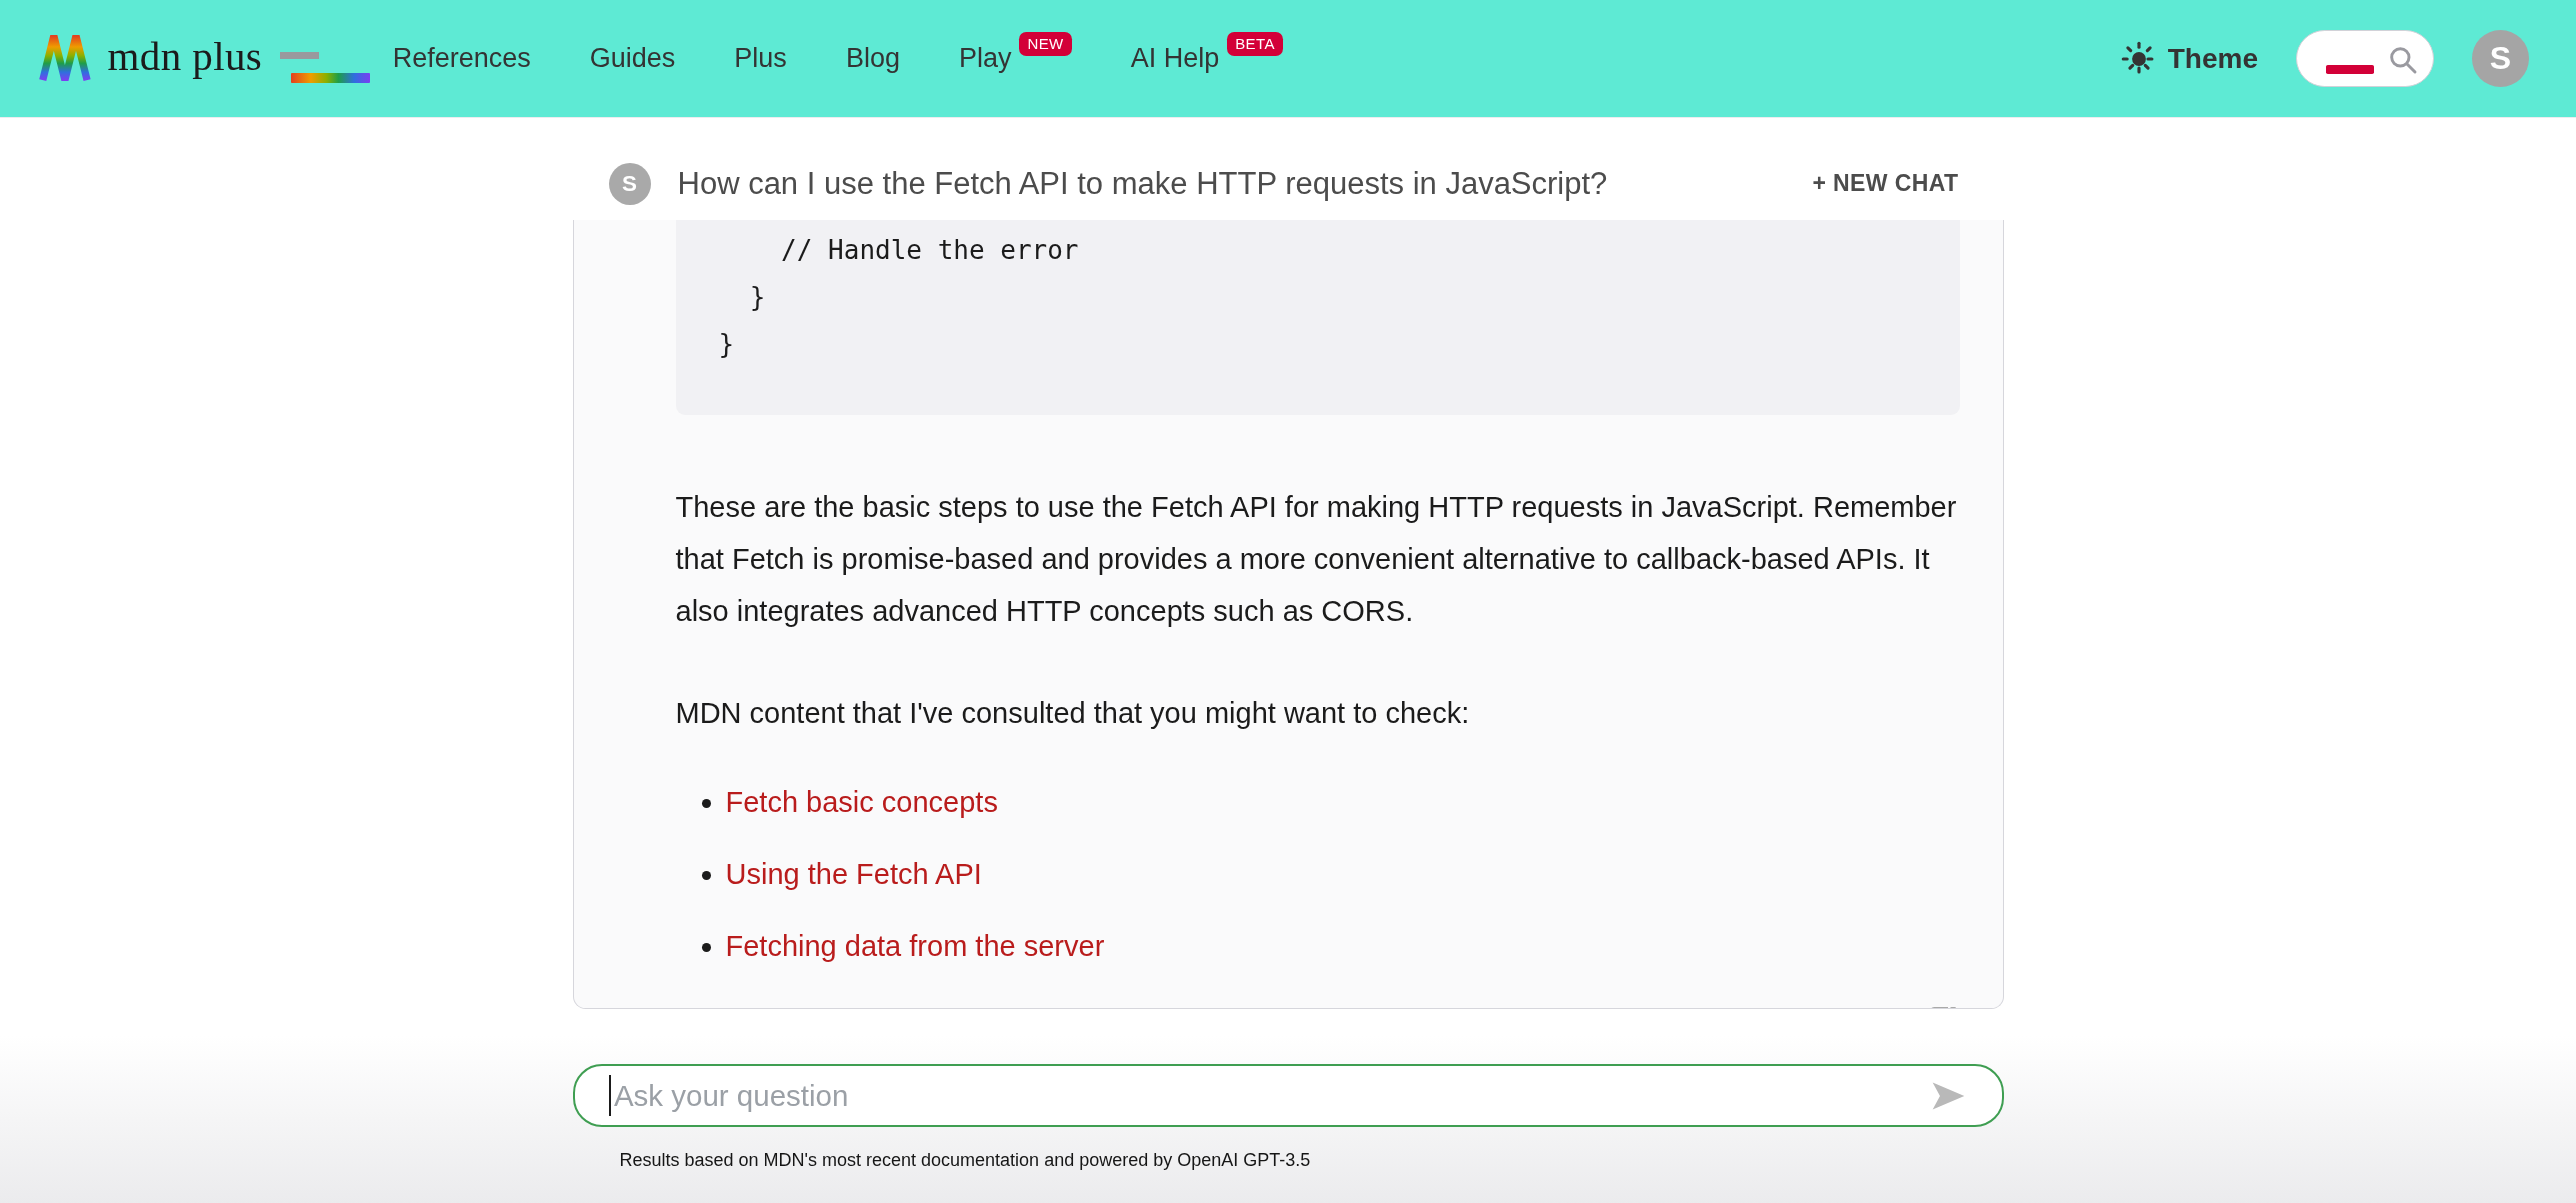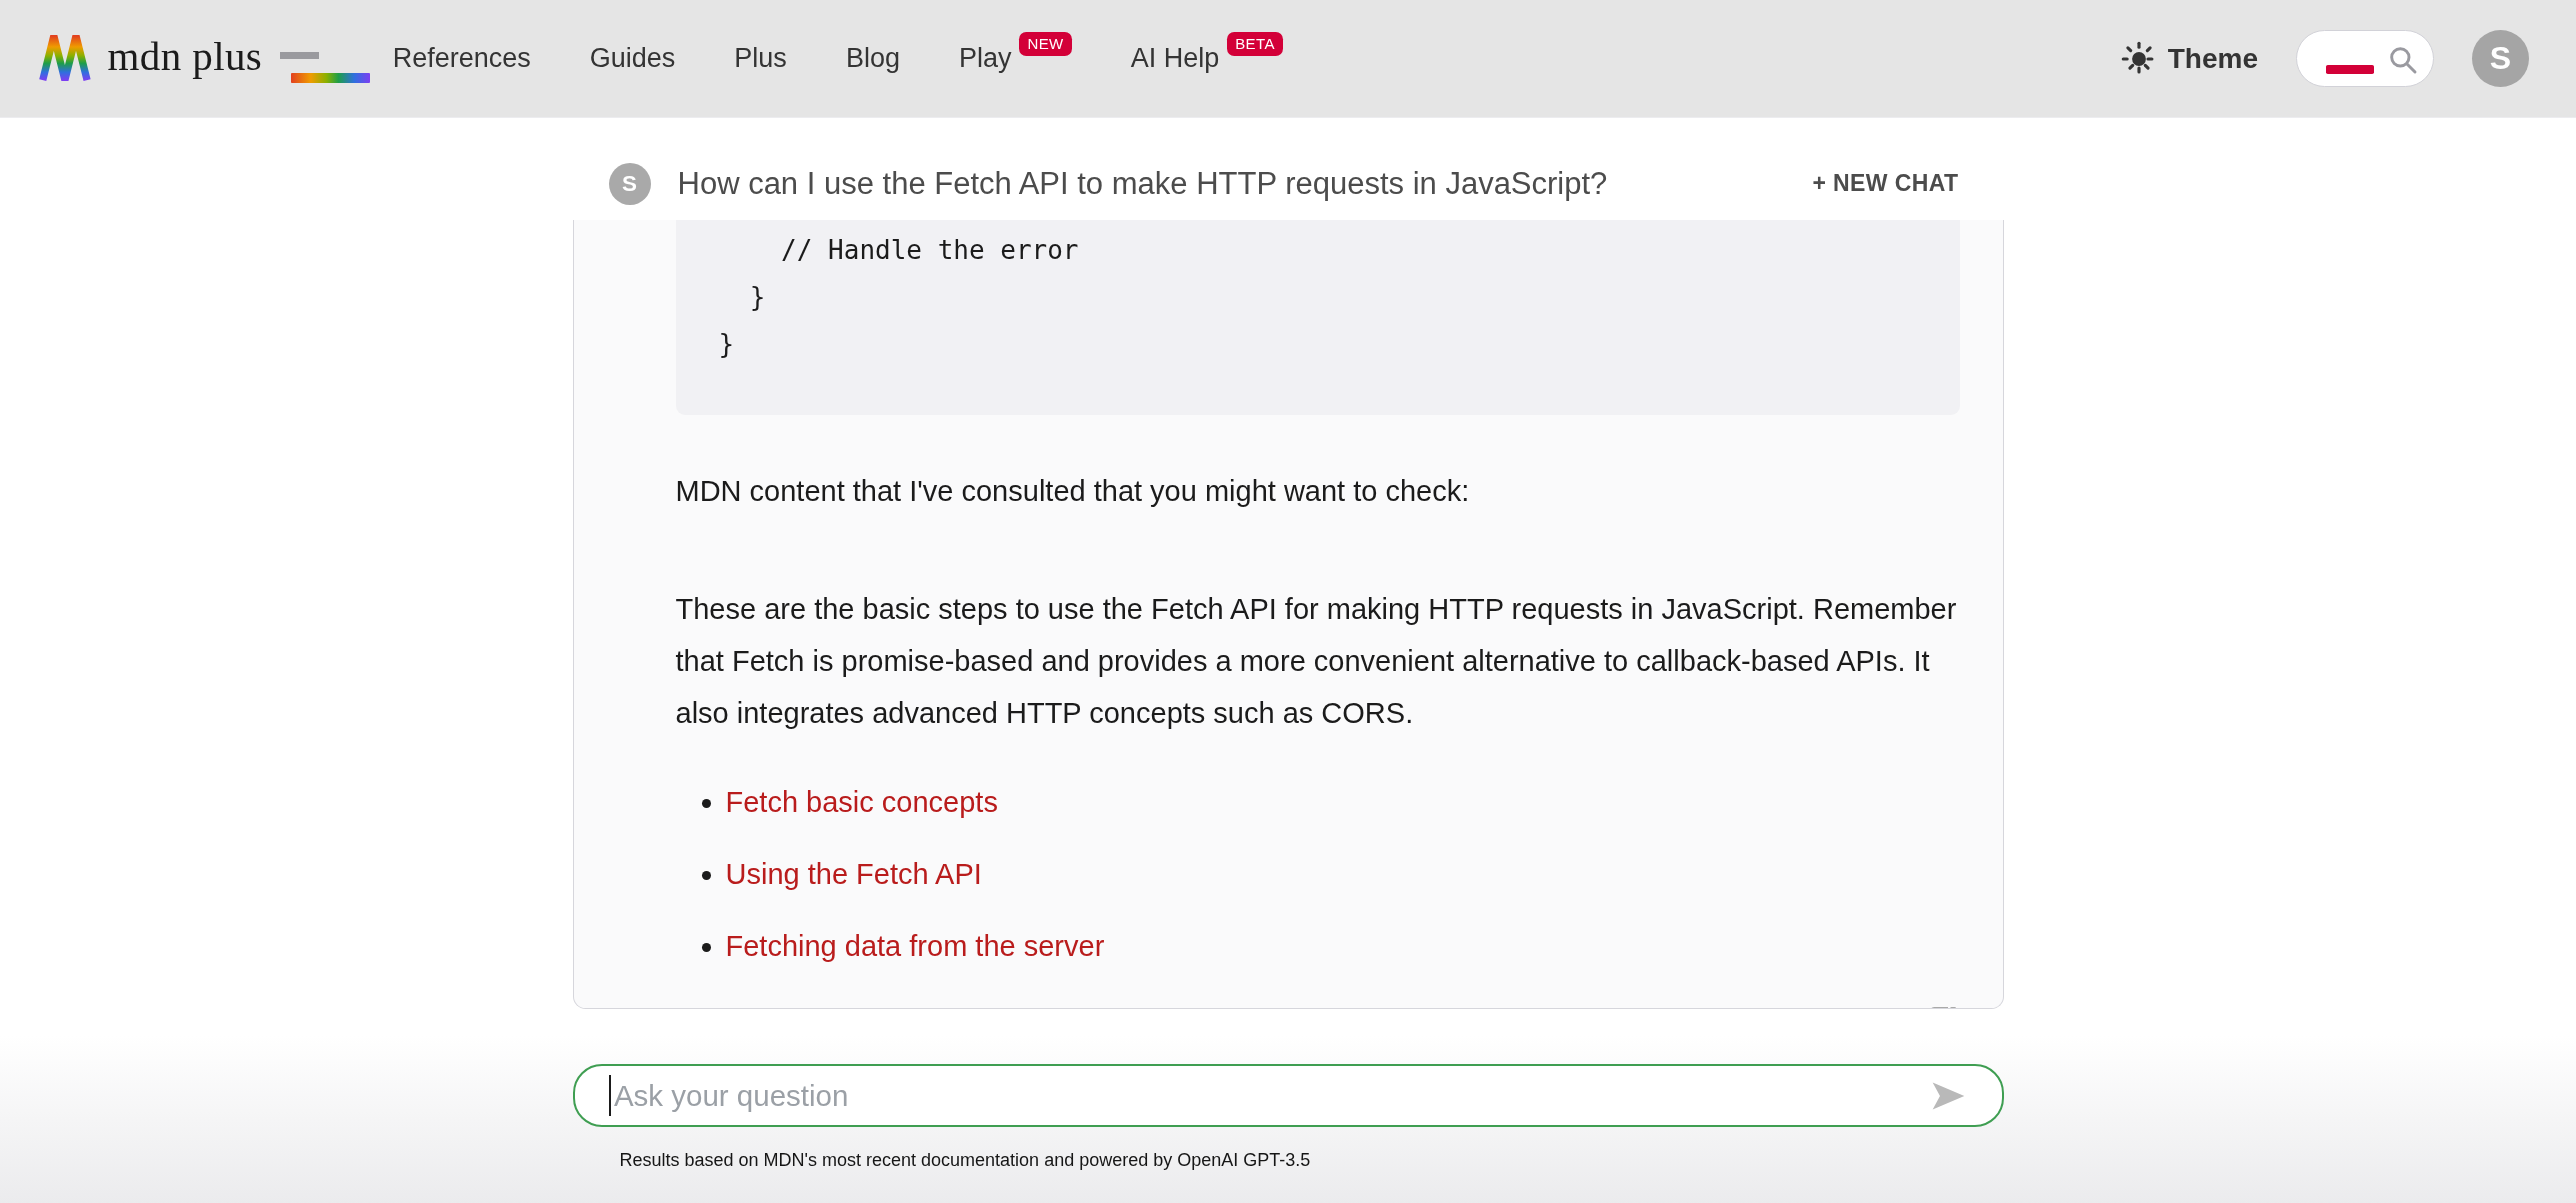--- a/index.html
+++ b/index.html
@@ -5,21 +5,21 @@
   * { margin:0; padding:0; box-sizing:border-box; }
   html,body { width:2576px; height:1204px; overflow:hidden; }
   body {
     font-family:"Liberation Sans", sans-serif;
     background:linear-gradient(180deg,#ffffff 0%,#ffffff 86%,#ebebed 100%);
     color:#1b1b1b;
   }
 
   
   .navbar {
-    height:118px; background:#e5e5e5; display:flex; align-items:center;
+    height:118px; background:#5eead4; display:flex; align-items:center;
     padding:0 47px 0 38px; border-bottom:0.9px solid #ececef;
     position:relative; z-index:5;
   }
   .logo { display:flex; align-items:center; gap:12.5px; cursor:pointer; }
   .logo-m { width:57px; height:52px; }
   .logo-text {
     font-family:"Liberation Serif", serif; font-size:41px; color:#1b1b1b;
     letter-spacing:0.4px; padding-bottom:5.4px;
   }
   .logo-cursor { position:relative; width:82px; height:52px; }
@@ -185,22 +185,22 @@
       <div class="avatar-chat">S</div>
       <div class="question-text">How can I use the Fetch API to make HTTP requests in JavaScript?</div>
       <div class="new-chat-btn">+ NEW CHAT</div>
     </div>
 
     <div class="answer-card">
       <pre class="code-block">    // Handle the error
   }
 }</pre>
 
+      <p class="answer-p">These are the basic steps to use the Fetch API for making HTTP requests in JavaScript. Remember that Fetch is promise-based and provides a more convenient alternative to callback-based APIs. It also integrates advanced HTTP concepts such as CORS.</p>
       <p class="answer-p second">MDN content that I've consulted that you might want to check:</p>
-      <p class="answer-p">These are the basic steps to use the Fetch API for making HTTP requests in JavaScript. Remember that Fetch is promise-based and provides a more convenient alternative to callback-based APIs. It also integrates advanced HTTP concepts such as CORS.</p>
 
       <ul class="answer-links">
         <li><a>Fetch basic concepts</a></li>
         <li><a>Using the Fetch API</a></li>
         <li><a>Fetching data from the server</a></li>
       </ul>
 
       <div class="feedback-row">
 
         <span class="thumb">

